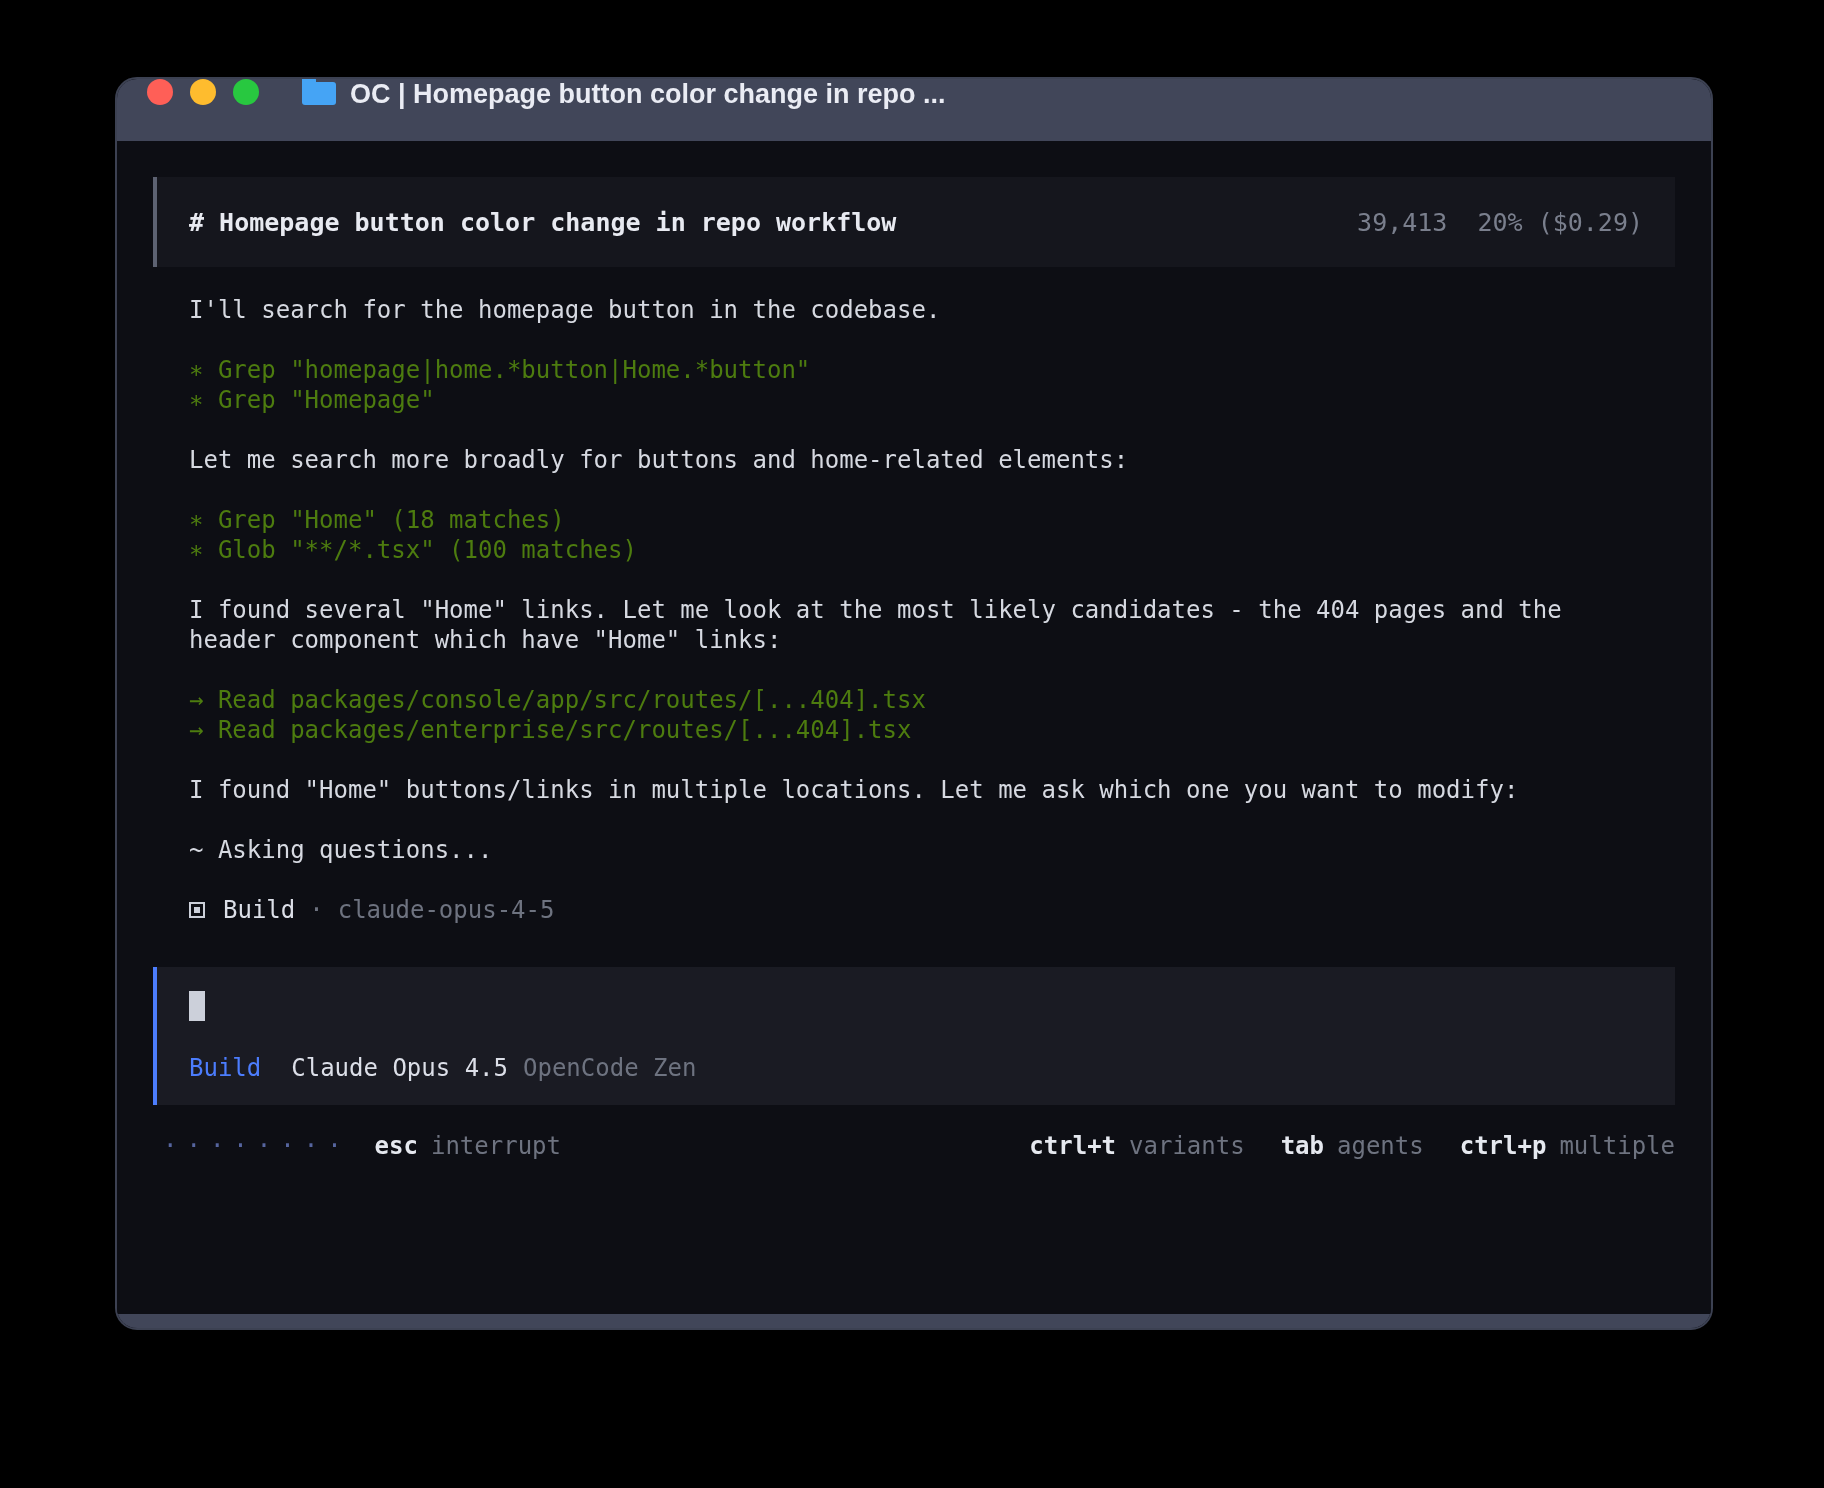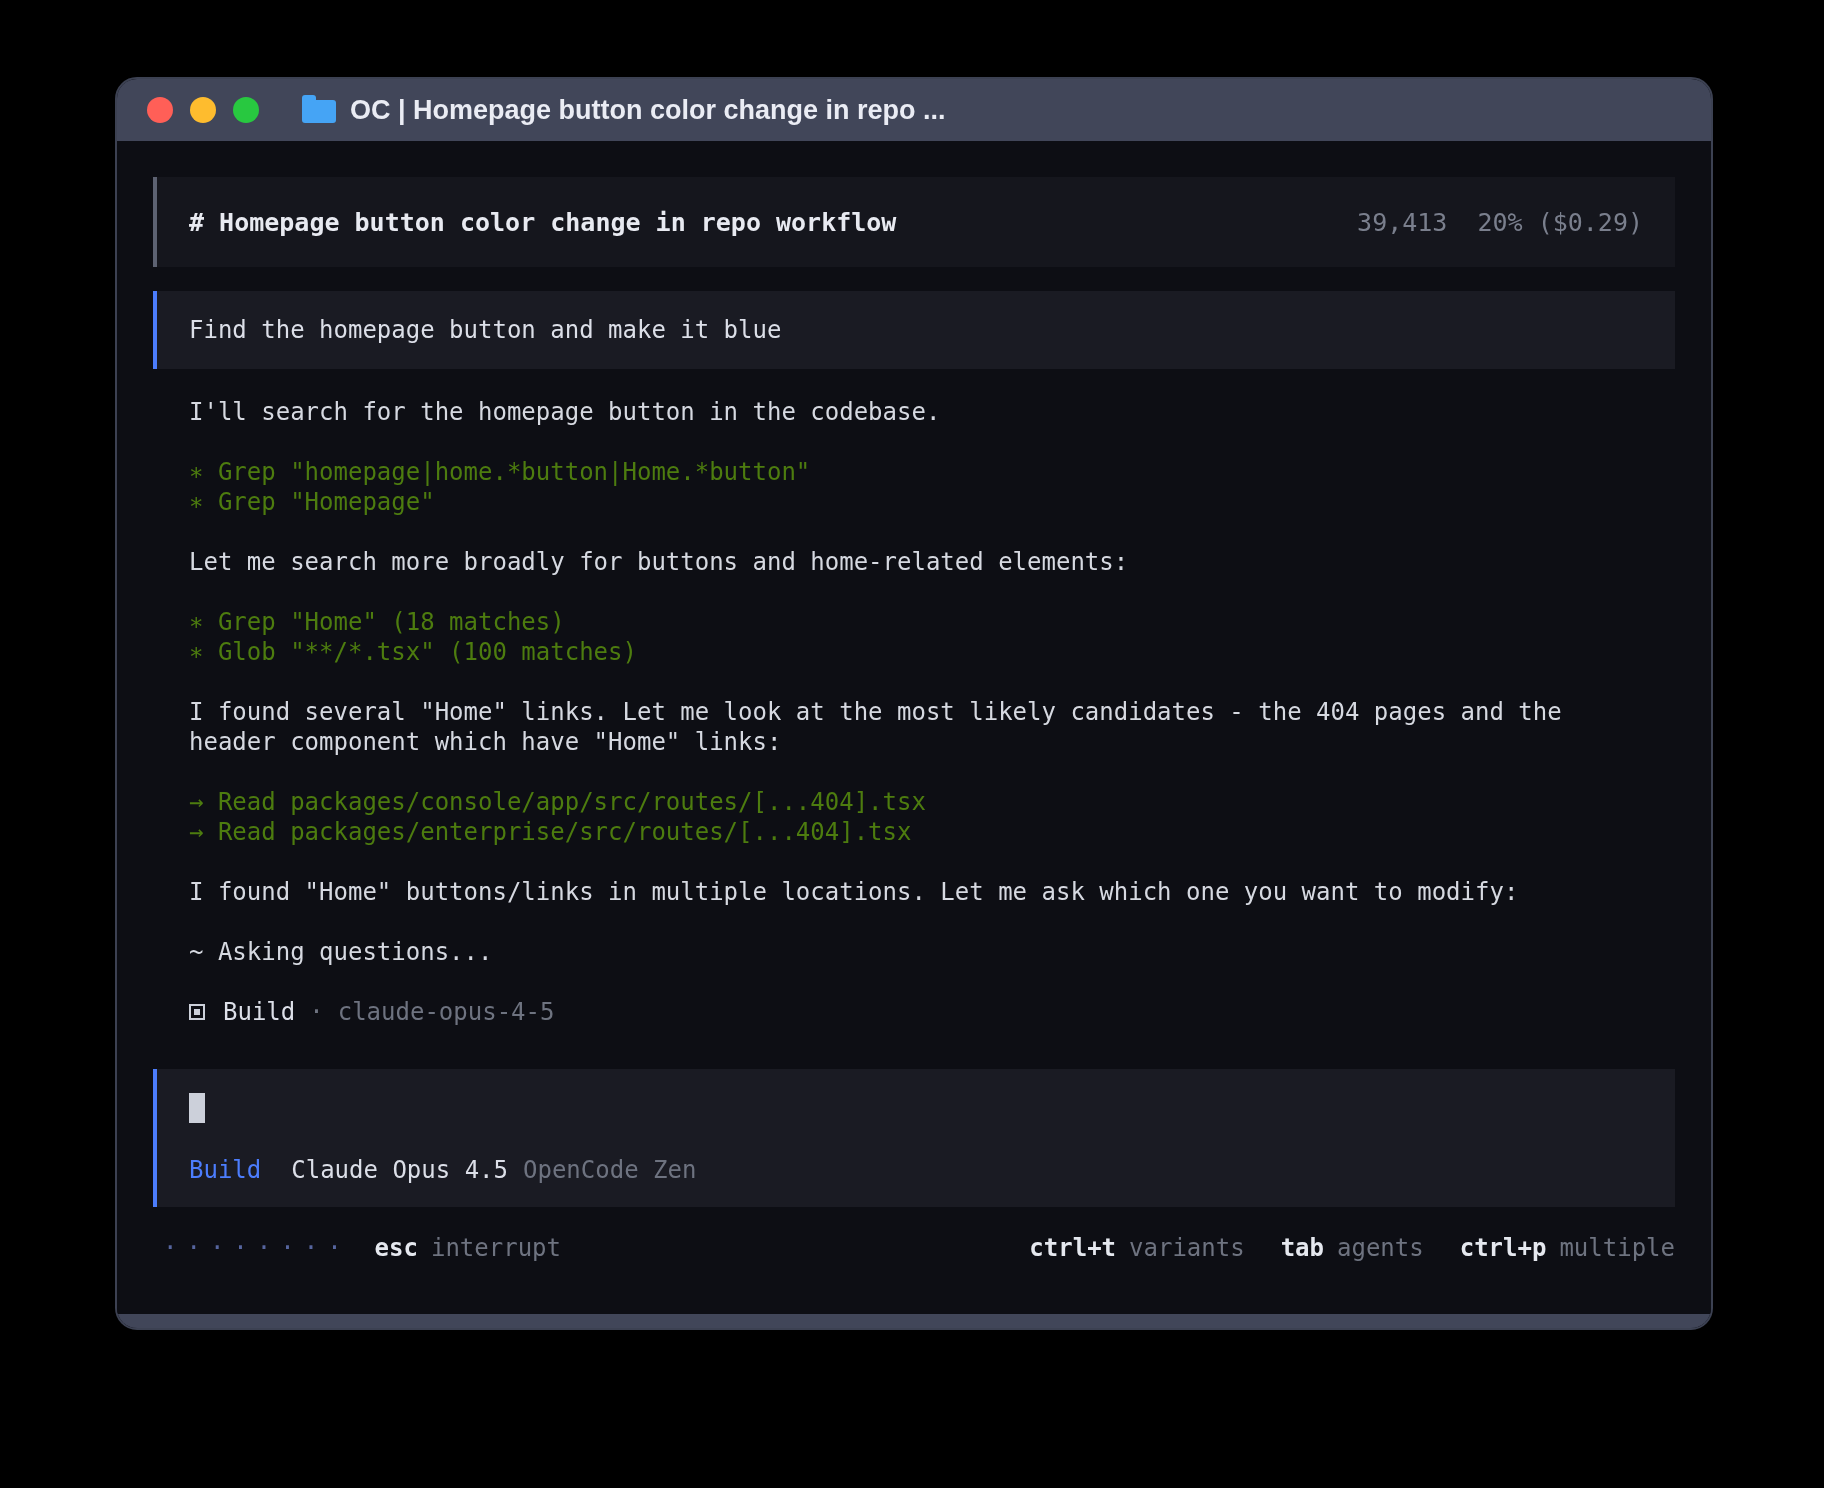--- a/index.html
+++ b/index.html
@@ -8,21 +8,21 @@
 
   .window {
     position:absolute; left:115px; top:77px; width:1598px; height:1253px;
     background:#0d0e14; border:2px solid #3c4152; border-radius:22px;
     overflow:hidden; display:flex; flex-direction:column;
   }
 
   
   .titlebar {
     height:62px; background:#414659; flex:0 0 62px;
-    display:flex; align-items:center; padding:0 30px;
+    display:flex; padding:0 30px;
   }
   .light { width:26px; height:26px; border-radius:50%; margin-right:17px; }
   .light.red    { background:#ff5f57; }
   .light.yellow { background:#febc2e; }
   .light.green  { background:#28c840; }
   .folder-icon { position:relative; width:34px; height:23px; background:#45a4f5;
     border-radius:3px; margin-left:26px; margin-right:14px; margin-top:3px; }
   .folder-icon::before { content:""; position:absolute; top:-5px; left:0;
     width:14px; height:8px; background:#45a4f5; border-radius:3px 3px 0 0; }
   .window-title {
@@ -106,23 +106,20 @@
   <div class="term">
 
     <div class="session-header">
       <div class="session-title"># Homepage button color change in repo workflow</div>
       <div class="session-meta">
         <span>39,413</span>
         <span>20% ($0.29)</span>
       </div>
     </div>
 
-    <div class="user-msg">
-      <span>Find the homepage button and make it blue</span>
-    </div>
 
     <div class="conversation">
 
       <p class="block txt para">I'll search for the homepage button in the codebase.</p>
 
       <div class="block">
         <p class="tool">∗ Grep "homepage|home.*button|Home.*button"</p>
         <p class="tool">∗ Grep "Homepage"</p>
       </div>
 

